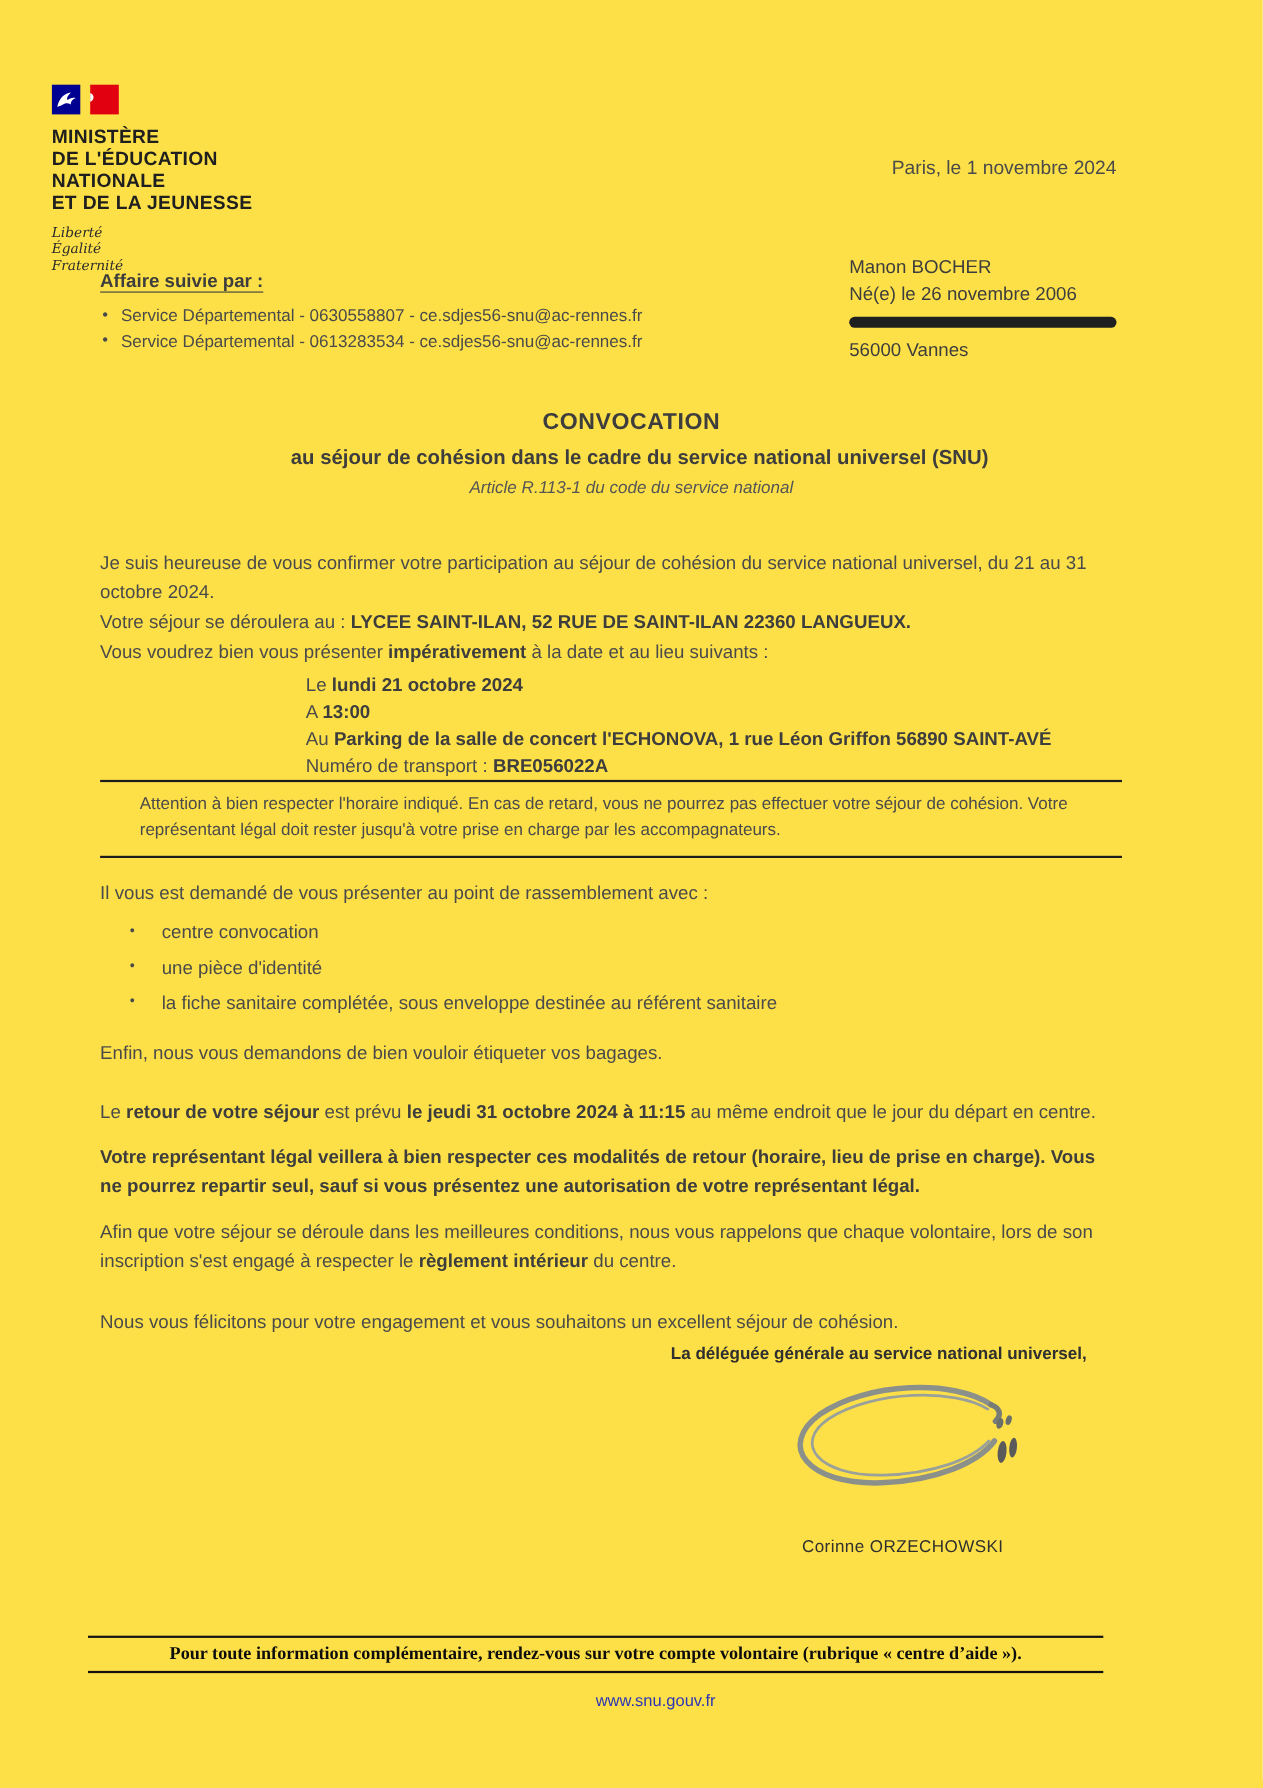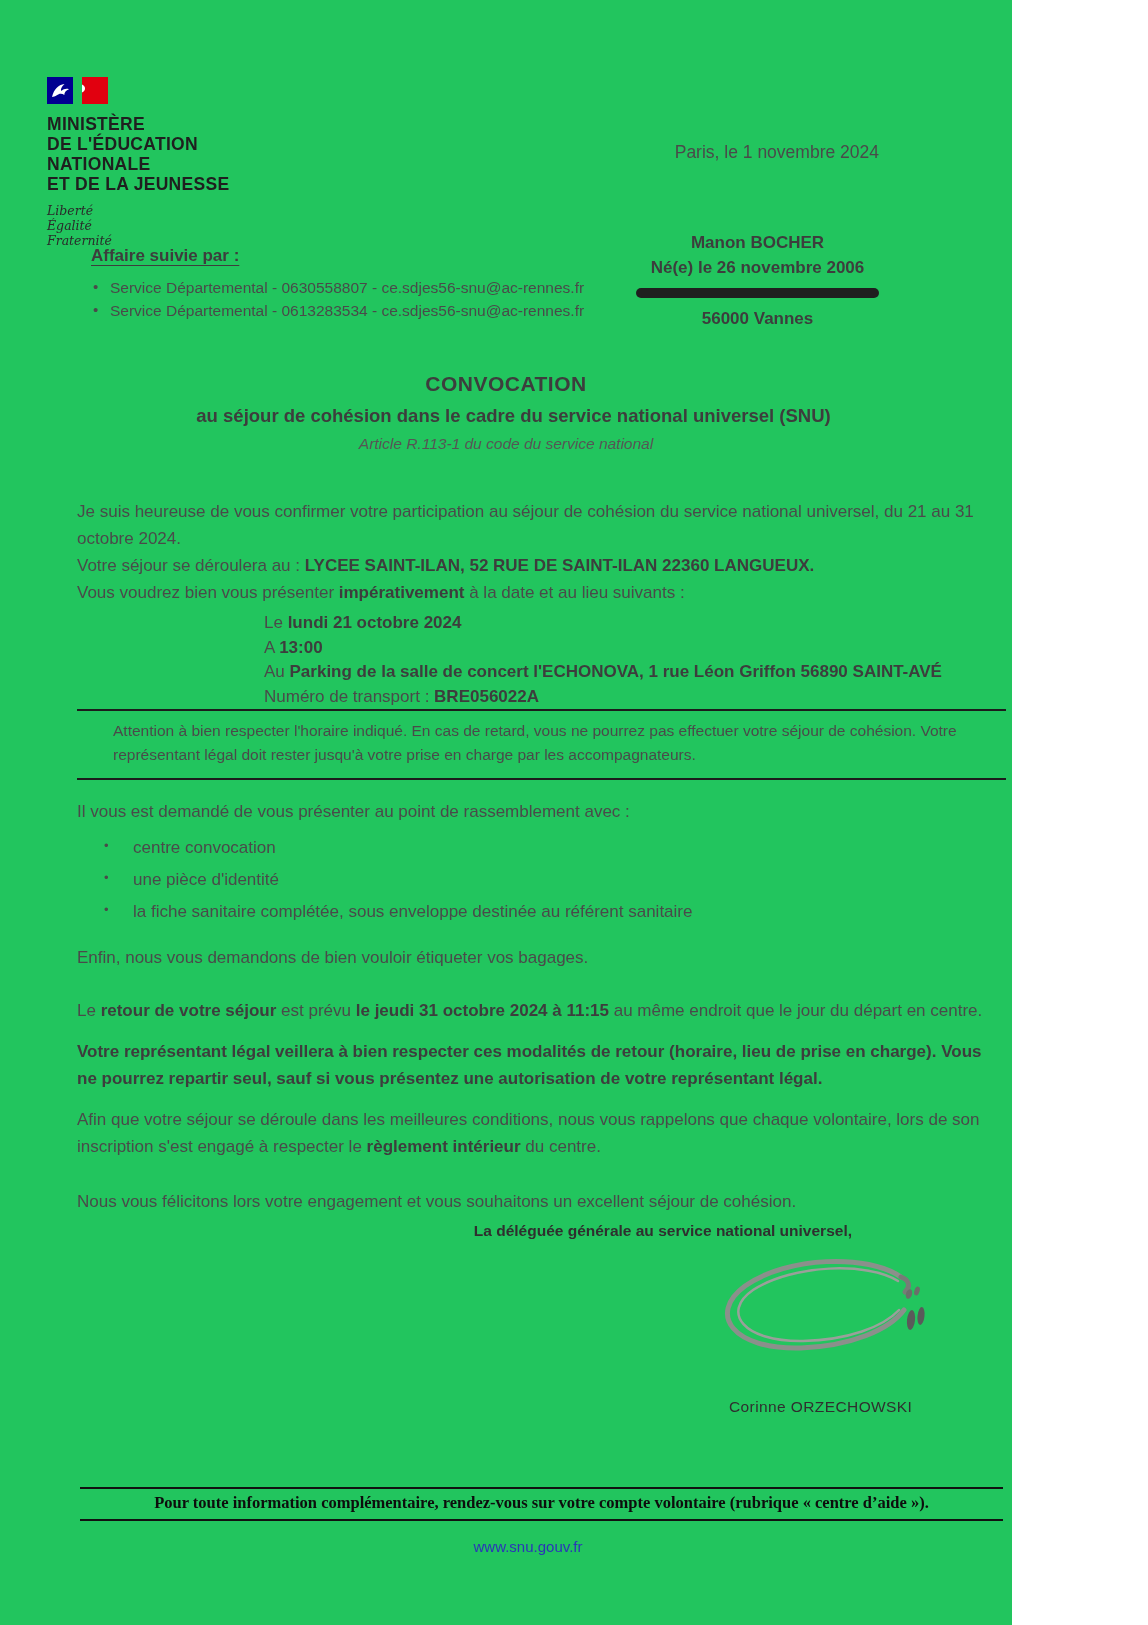--- a/index.html
+++ b/index.html
@@ -1,19 +1,19 @@
 <!DOCTYPE html>
 <html lang="fr"><head>
 <meta charset="utf-8">
 <style>
   html,body{margin:0;padding:0;background:#fff;}
   .page{
     position:relative;
-    width:1012px;height:1625px;
-    background:#22c55e;
+    width:1148px;height:1625px;
+    background:#fde047;
     font-family:"Liberation Sans",sans-serif;
     color:#4a4a4a;
     overflow:hidden;
   }
   .bold{font-weight:700;color:#3d3d3d;}
 
   
   .logo-block{position:absolute;left:47px;top:76px;}
   .flag{display:block;}
   .ministry{margin-top:9px;font-weight:700;font-size:17.5px;line-height:20px;
@@ -23,33 +23,33 @@
   .date-line{position:absolute;top:142px;right:133px;font-size:17.5px;color:#4a4a4a;}
 
   
   .contact{position:absolute;left:91px;top:246px;}
   .contact-heading{font-size:17px;font-weight:700;color:#3d3d3d;
     text-decoration:underline;text-underline-offset:4px;margin-bottom:10px;}
   .contact-list{list-style:none;margin:0;padding:0;font-size:15.5px;color:#4a4a4a;}
   .contact-list li{position:relative;padding-left:19px;line-height:23px;}
   .contact-list li .dot{position:absolute;left:2px;top:-1px;font-size:15px;color:#4a4a4a;}
 
-  .recipient{position:absolute;right:133px;top:230px;text-align:center;
-    font-weight:700;color:#3d3d3d;font-size:17px;line-height:25px;}
+  .recipient{position:absolute;right:133px;top:230px;text-align:left;
+    font-weight:400;color:#3d3d3d;font-size:17px;line-height:25px;}
   .redacted-bar{height:10px;width:243px;background:#1f1f1f;border-radius:5px;
     margin:8px 0 8px auto;}
 
   
   .title-block{position:absolute;left:0;top:372px;width:100%;text-align:center;}
   .title-main{font-size:21px;font-weight:700;color:#3d3d3d;letter-spacing:.5px;}
   .title-sub{margin-top:9px;font-size:18.5px;font-weight:700;color:#3d3d3d;padding-left:15px;}
   .title-article{margin-top:8px;font-size:15.5px;font-style:italic;color:#555;}
 
   
-  .body-col{position:absolute;left:77px;top:498px;width:929px;
+  .body-col{position:absolute;left:91px;top:498px;width:929px;
     font-size:17px;line-height:27px;color:#4a4a4a;}
   .body-col p{margin:0;}
   .schedule{padding-left:187px;margin-top:5px;line-height:24.5px;}
   .schedule div{margin-bottom:0;}
 
   .attention-box{margin-top:0;margin-bottom:4px;
     border-top:2.5px solid #1c1c1c;border-bottom:2.5px solid #1c1c1c;
     padding:8px 8px 11px 36px;font-size:15.5px;line-height:24px;}
 
   .p-rassemblement{margin-top:18px !important;}
@@ -160,21 +160,21 @@
       <li>
         <span class="dot">•</span>
         <span>la fiche sanitaire complétée, sous enveloppe destinée au référent sanitaire</span>
       </li>
     </ul>
 
     <p class="p-bagages">Enfin, nous vous demandons de bien vouloir étiqueter vos bagages.</p>
     <p class="p-retour"><span>Le </span><span class="bold">retour de votre séjour</span><span> est prévu </span><span class="bold">le jeudi 31 octobre 2024 à 11:15</span><span> au même endroit que le jour du départ en centre.</span></p>
     <p class="p-representant">Votre représentant légal veillera à bien respecter ces modalités de retour (horaire, lieu de prise en charge). Vous ne pourrez repartir seul, sauf si vous présentez une autorisation de votre représentant légal.</p>
     <p class="p-reglement"><span>Afin que votre séjour se déroule dans les meilleures conditions, nous vous rappelons que chaque volontaire, lors de son inscription s'est engagé à respecter le </span><span class="bold">règlement intérieur</span><span> du centre.</span></p>
-    <p class="p-felicitations">Nous vous félicitons lors votre engagement et vous souhaitons un excellent séjour de cohésion.</p>
+    <p class="p-felicitations">Nous vous félicitons pour votre engagement et vous souhaitons un excellent séjour de cohésion.</p>
   </div>
 
   <div class="sig-role">La déléguée générale au service national universel,</div>
   <svg class="sig-scribble" width="248" height="125" viewBox="0 0 248 125" aria-hidden="true">
     <path d="M208 27 C175 4 95 6 52 36 C14 64 40 100 108 98 C158 96 196 80 211 60" stroke="#8b908b" stroke-width="5" fill="none" stroke-linecap="round"></path>
     <path d="M205 31 C175 12 100 14 60 40 C28 62 50 92 110 91 C155 90 190 77 206 60" stroke="#9aa09a" stroke-width="2.5" fill="none" stroke-linecap="round"></path>
     <path d="M208 27 C216 30 218 36 212 42" stroke="#777c77" stroke-width="5" fill="none" stroke-linecap="round"></path>
     <ellipse cx="218" cy="70" rx="4" ry="10" fill="#5a5a5a" transform="rotate(6 218 70)"></ellipse>
     <ellipse cx="228" cy="66" rx="3.5" ry="9" fill="#5a5a5a" transform="rotate(6 228 66)"></ellipse>
     <ellipse cx="216" cy="44" rx="3" ry="5" fill="#6a6f6a" transform="rotate(18 216 44)"></ellipse>

